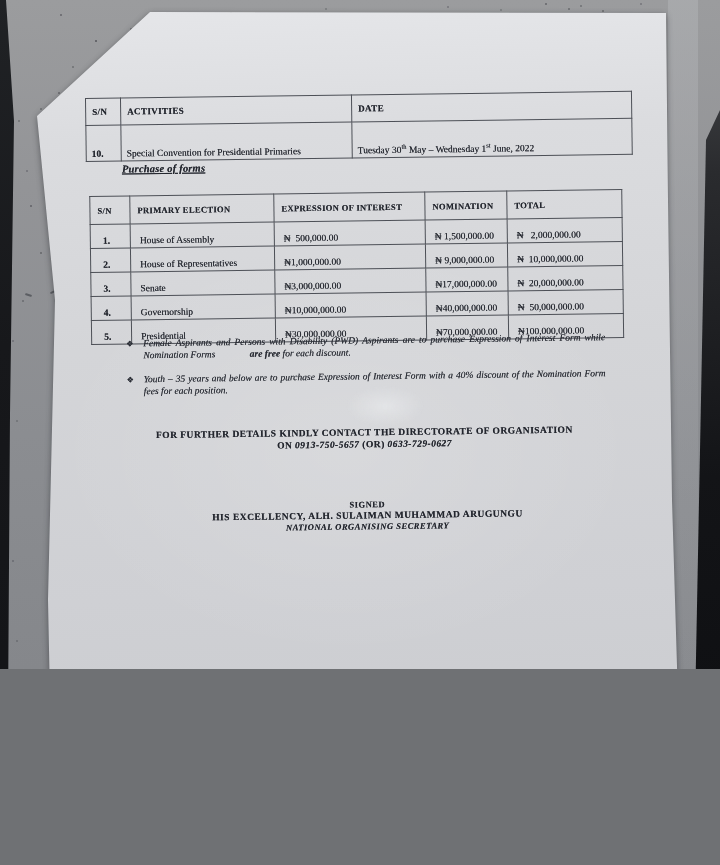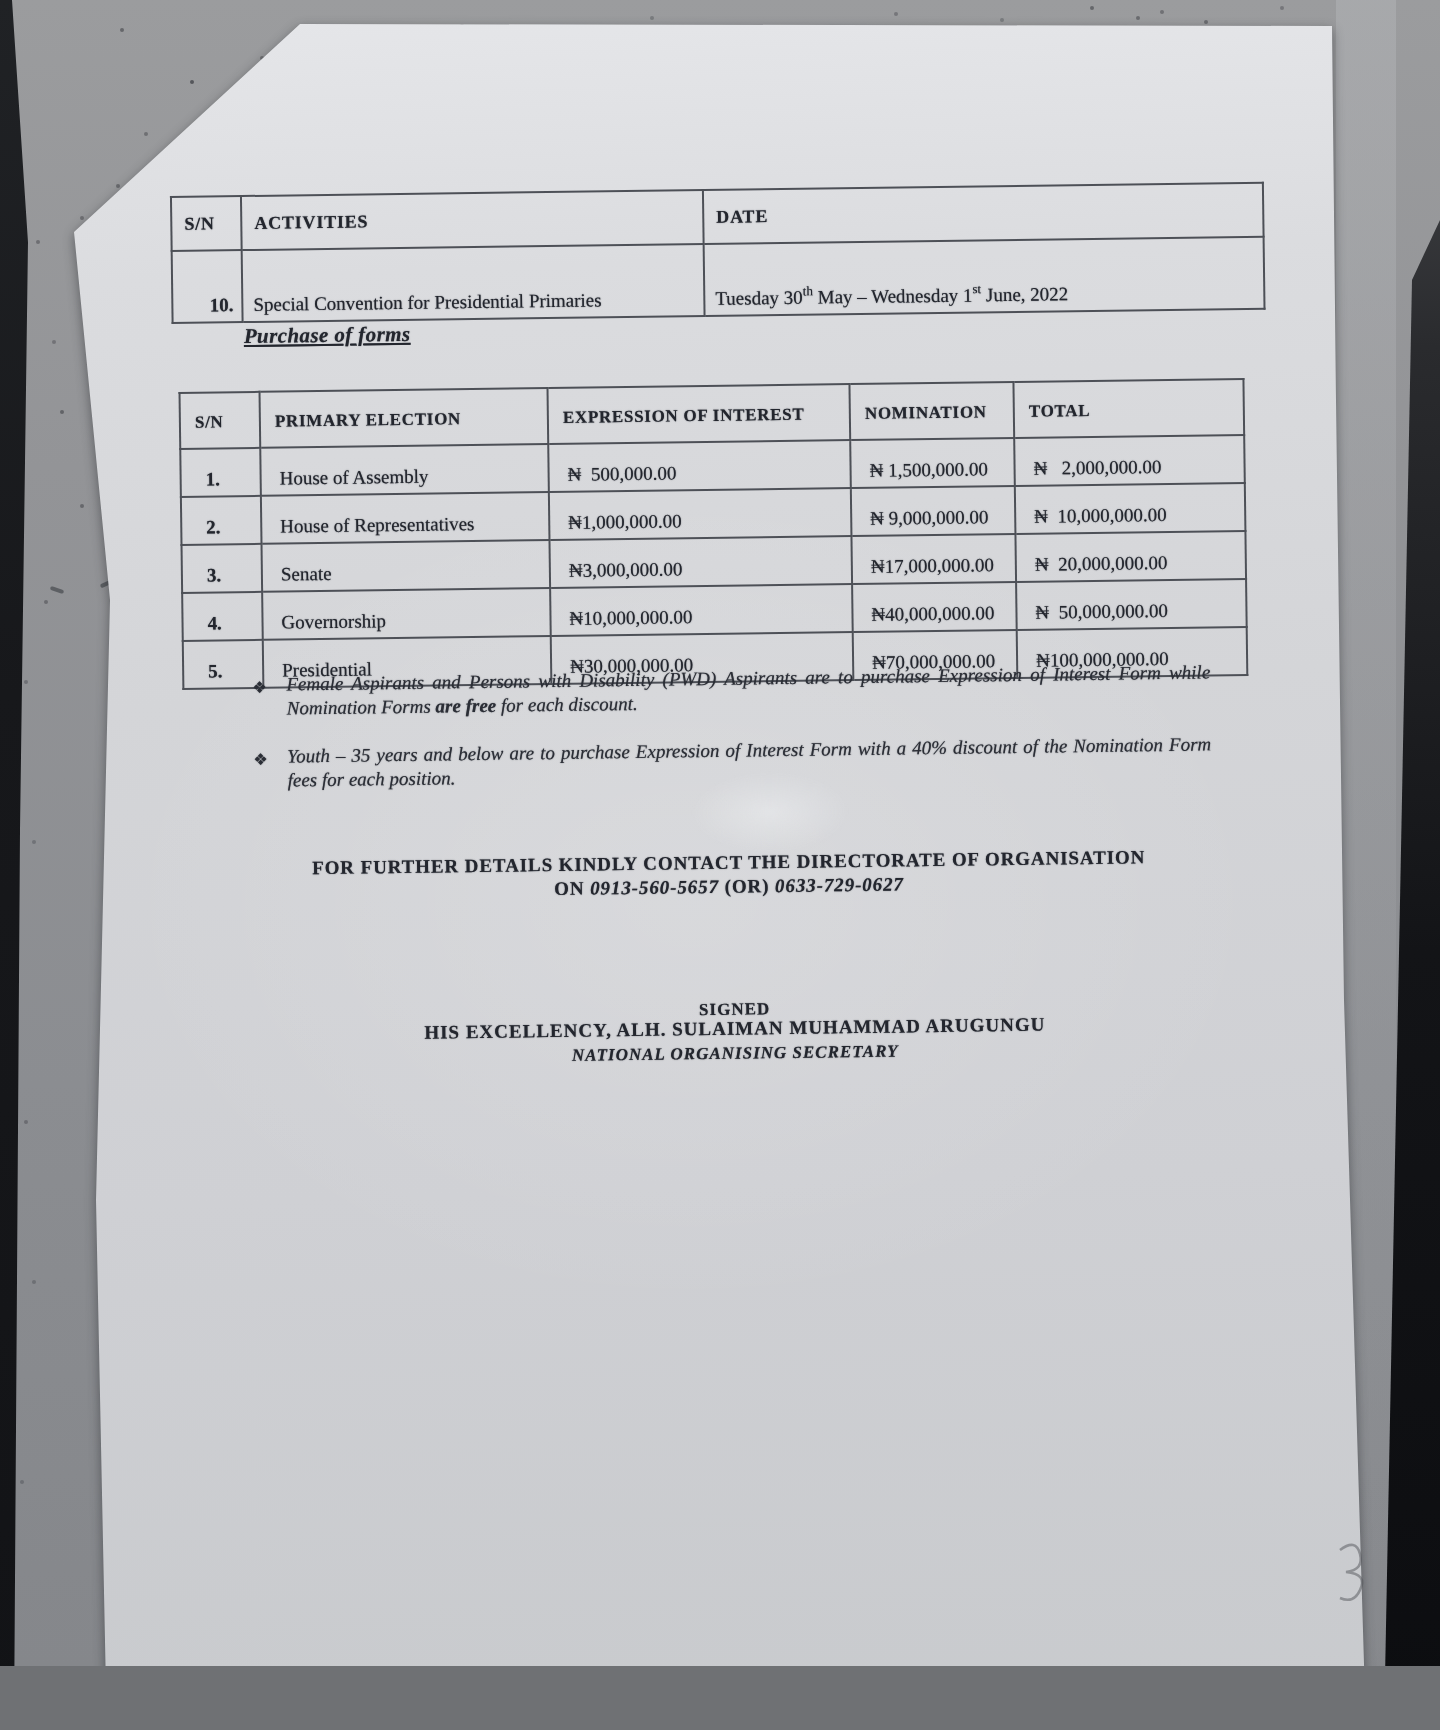--- a/index.html
+++ b/index.html
@@ -1,17 +1,17 @@
 <!DOCTYPE html>
 <html><head>
 <meta charset="utf-8">
 <style>
   html,body{margin:0;padding:0;background:#6f7174;}
   .scene{
-    position:relative;width:720px;height:833px;overflow:hidden;
+    position:relative;width:720px;height:669px;overflow:hidden;
     background:linear-gradient(180deg,#9b9c9e 0%,#939497 28%,#8b8d91 65%,#868editor 100%);
     background:linear-gradient(180deg,#9b9c9e 0%,#939497 28%,#8b8d91 65%,#85878b 100%);
     font-family:"Liberation Serif","DejaVu Serif",serif;
   }
   
   .strip-dark-left{position:absolute;left:0;top:0;width:16px;height:865px;
     clip-path:polygon(0 0,6px 0,14px 14%,10px 48%,7px 100%,0 100%);
     background:linear-gradient(180deg,#202225,#17181b 40%,#121316);}
   .strip-dark-right{position:absolute;left:0;top:0;width:720px;height:865px;
     clip-path:polygon(706px 140px,720px 110px,720px 865px,692px 865px);
@@ -52,36 +52,36 @@
   
   .content{position:absolute;left:0;top:0;width:720px;height:865px;
     transform:rotate(-0.75deg);transform-origin:85px 100px;color:#23262e;
     text-shadow:0 0 .6px rgba(32,36,44,.75);}
   table{border-collapse:collapse;table-layout:fixed;position:absolute;}
   td,th{border:1px solid #4d5057;overflow:hidden;}
   .t1{left:85px;top:98px;width:546px;}
   .t1 th{height:22px;font-size:9px;letter-spacing:.4px;text-align:left;
     padding:2px 2px 2px 6px;vertical-align:middle;font-weight:bold;}
   .t1 td{height:33px;vertical-align:bottom;font-size:9.5px;padding:0 2px 2px 5px;}
-  .t1 .sn-cell{text-align:right;padding-right:4px;font-weight:bold;}
+  .t1 .sn-cell{padding-right:4px;font-weight:bold;}
   sup{font-size:6.5px;vertical-align:super;line-height:0;}
   .purchase{position:absolute;left:121px;top:164px;font-size:10.5px;font-weight:bold;
     font-style:italic;text-decoration:underline;letter-spacing:.2px;}
   .t2{left:88px;top:196px;width:532px;}
   .t2 th{height:23px;font-size:8.5px;letter-spacing:.35px;text-align:left;
     padding:2px 1px 2px 7px;vertical-align:middle;font-weight:bold;}
   .t2 td{height:21px;vertical-align:bottom;font-size:9.5px;padding:0 1px 2px 9px;white-space:pre;}
   .t2 .sn-cell{padding-left:12px;font-weight:bold;}
   .note{position:absolute;left:140px;width:462px;font-size:9.5px;font-style:italic;
     line-height:11.5px;text-align:justify;color:#2b2e36;}
   .note .bullet{position:absolute;left:-17px;top:0;font-style:normal;font-size:8px;
     font-family:"DejaVu Sans",sans-serif;color:#2b2e36;}
   .note-1{top:339px;}
   .note-2{top:375px;}
-  .bold-inline{font-weight:bold;}
+  .bold-inline{font-weight:bold;margin-left:32px;}
   .contact{position:absolute;left:140px;top:430px;width:440px;text-align:center;
     font-weight:bold;font-size:9.5px;line-height:12px;letter-spacing:.45px;}
   .contact .phone{font-style:italic;}
   .signature{position:absolute;left:142px;top:503px;width:440px;text-align:center;
     font-weight:bold;font-size:8.5px;line-height:11px;letter-spacing:.5px;}
   .signature .sig-name{font-size:9.5px;}
   .signature .sig-title{font-style:italic;}
   .amt{font-family:"Liberation Serif","DejaVu Serif","DejaVu Sans",serif;}
 </style>
 </head>
@@ -184,21 +184,21 @@
       <span>Female Aspirants and Persons with Disability (PWD) Aspirants are to purchase Expression of Interest Form while Nomination Forms </span><span class="bold-inline">are free</span><span> for each discount.</span>
     </div>
 
     <div class="note note-2">
       <span class="bullet">❖</span>
       <span>Youth – 35 years and below are to purchase Expression of Interest Form with a 40% discount of the Nomination Form fees for each position.</span>
     </div>
 
     <div class="contact">
       <div>FOR FURTHER DETAILS KINDLY CONTACT THE DIRECTORATE OF ORGANISATION</div>
-      <div><span>ON </span><span class="phone">0913-560-5657</span><span> (OR) </span><span class="phone">0633-729-0627</span></div>
+      <div><span>ON </span><span class="phone">0913-750-5657</span><span> (OR) </span><span class="phone">0633-729-0627</span></div>
     </div>
 
     <div class="signature">
       <div>SIGNED</div>
       <div class="sig-name">HIS EXCELLENCY, ALH. SULAIMAN MUHAMMAD ARUGUNGU</div>
       <div class="sig-title">NATIONAL ORGANISING SECRETARY</div>
     </div>
 
     <div class="smudge"></div>
   </div>

